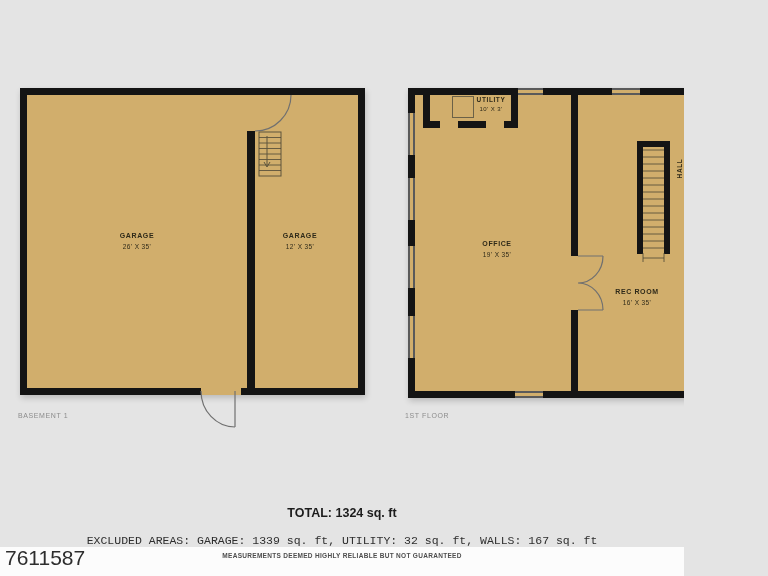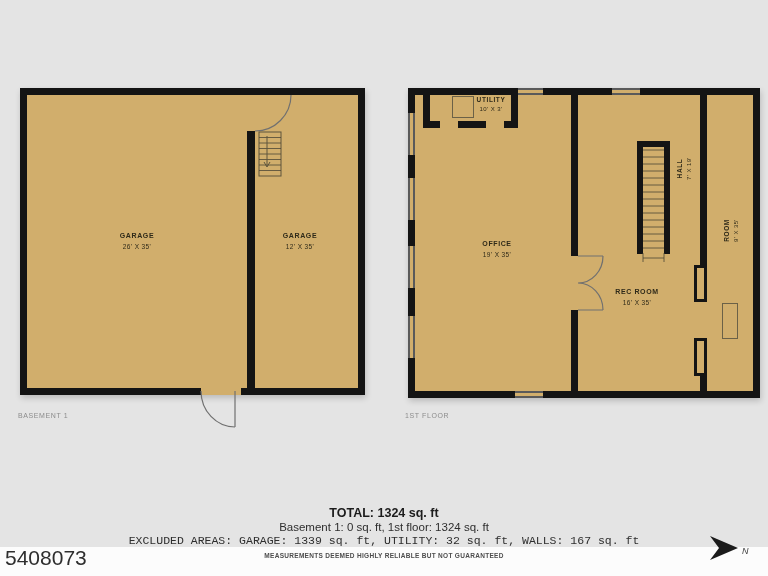--- a/index.html
+++ b/index.html
@@ -1,16 +1,16 @@
 <!DOCTYPE html>
 <html><head>
 <meta charset="utf-8">
 <style>
   html,body{margin:0;padding:0;background:#e4e4e4;}
-  .page{position:relative;width:768px;height:576px;background:#e4e4e4;overflow:hidden;
+  .page{position:relative;width:684px;height:576px;background:#e4e4e4;overflow:hidden;
         font-family:"Liberation Sans",sans-serif;}
   .floor{position:absolute;background:#d1ae6c;border:7px solid #141414;box-sizing:border-box;
          box-shadow:1px 3px 6px rgba(0,0,0,0.18);}
   .wall{position:absolute;background:#141414;}
   .tan{position:absolute;background:#d1ae6c;}
   .win-v{position:absolute;background:#d1ae6c;box-sizing:border-box;
          border-left:2px solid #5a5a5a;border-right:2px solid #5a5a5a;}
   .win-h{position:absolute;background:#d1ae6c;box-sizing:border-box;
          border-top:2px solid #5a5a5a;border-bottom:2px solid #5a5a5a;}
   .notch{position:absolute;background:#d1ae6c;border:3px solid #141414;box-sizing:border-box;}
@@ -135,24 +135,23 @@
 
     <g>
       <path class="tread" d="M643 150 H664 M643 157 H664 M643 164 H664 M643 171 H664 M643 178 H664 M643 185 H664 M643 192 H664 M643 199 H664 M643 206 H664 M643 213 H664 M643 220 H664 M643 227 H664 M643 234 H664 M643 241 H664 M643 248 H664"></path>
       <path class="tread" d="M643 253 V262 M664 253 V262 M643 258 H664"></path>
     </g>
   </svg>
 
   <div class="footer-strip"></div>
 
   <div class="sum sum-total">TOTAL: 1324 sq. ft</div>
-  <div class="sum sum-line sum-floors">Basement 1: 0 sq. ft, 1st floor: 1324 sq. ft</div>
   <div class="sum sum-line sum-excluded">EXCLUDED AREAS: GARAGE: 1339 sq. ft, UTILITY: 32 sq. ft, WALLS: 167 sq. ft</div>
   <div class="sum sum-disclaimer">MEASUREMENTS DEEMED HIGHLY RELIABLE BUT NOT GUARANTEED</div>
 
-  <div class="photo-id">5408073</div>
+  <div class="photo-id">7611587</div>
 
   <svg class="compass" width="60" height="36" viewBox="0 0 60 36">
     <polygon points="35,18 7,6 16,18 7,30" fill="#1b1b1b"></polygon>
     <text x="39" y="24" font-size="9" fill="#3a3a3a" font-family="Liberation Sans, sans-serif" font-style="italic">N</text>
   </svg>
 
 </div>
 
 </body></html>

